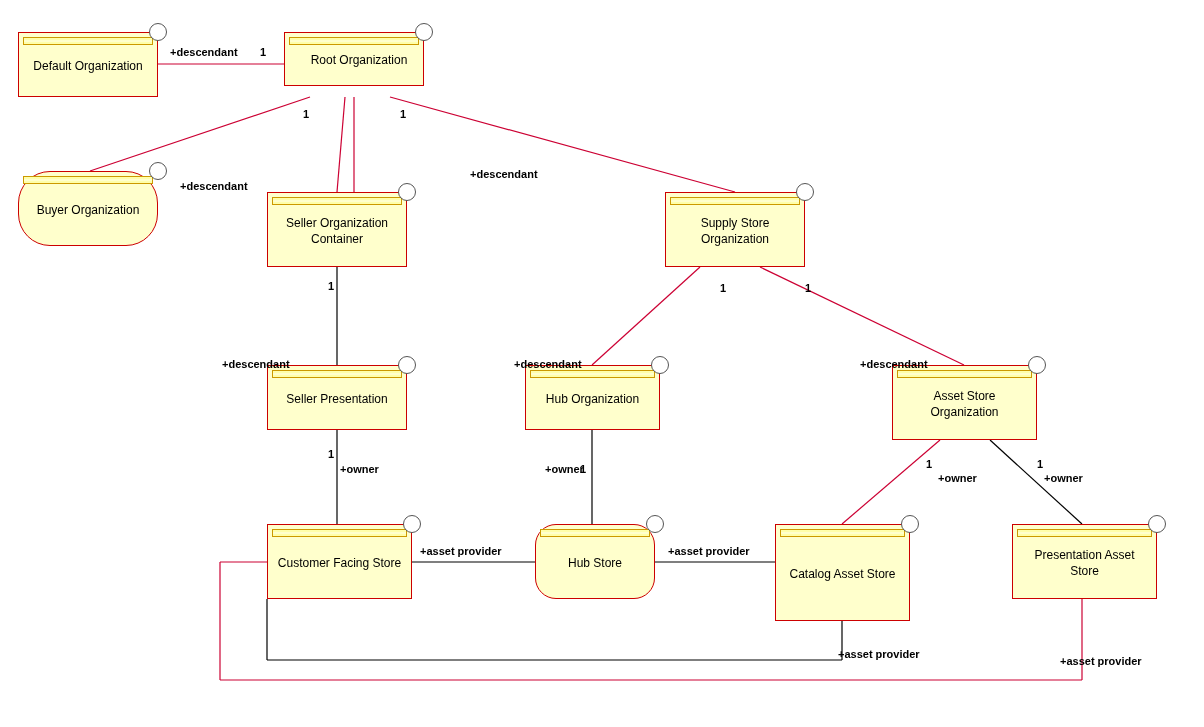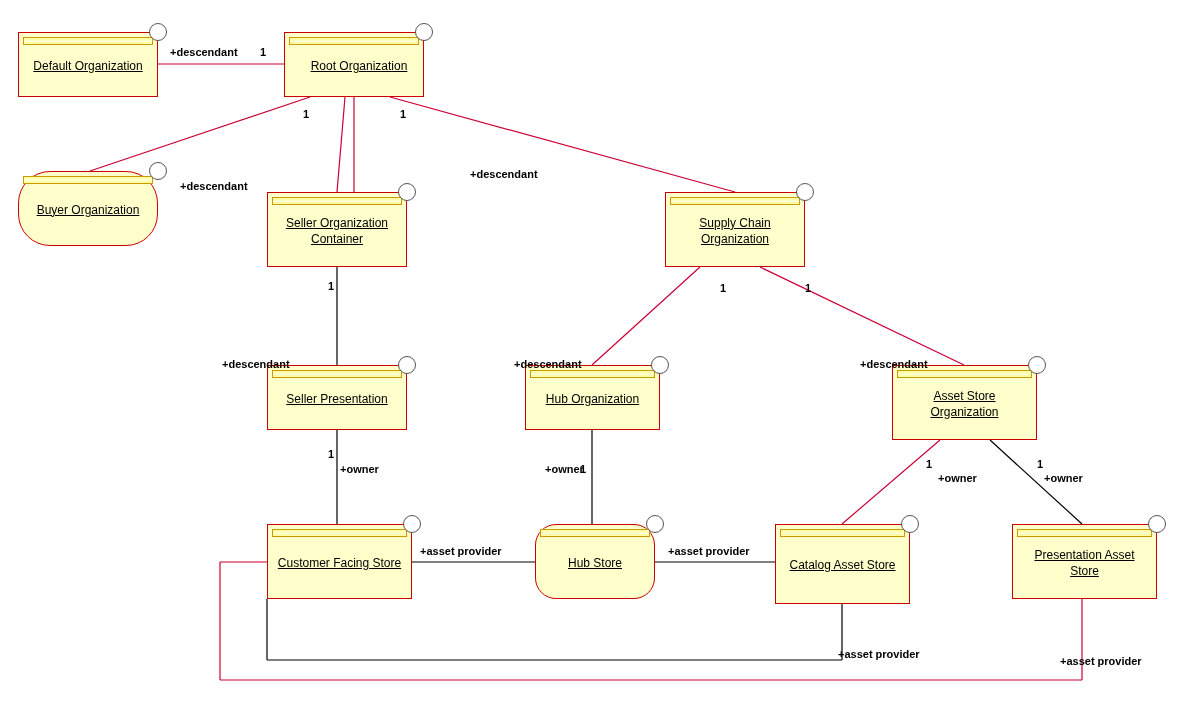--- a/index.html
+++ b/index.html
@@ -36,21 +36,20 @@
         #ffffcc 2px,
         #ffffcc 4px
       );
       border: 0.5px solid #cc9900;
     }
     .uml-box .label {
       margin-top: 4px;
       font-size: 12px;
       line-height: 1.3;
       z-index: 1;
-      text-decoration: underline;
     }
     .circle-icon {
       position: absolute;
       top: -10px;
       right: -10px;
       width: 18px;
       height: 18px;
       border-radius: 50%;
       border: 1.5px solid #555;
       background: #fff;
@@ -116,42 +115,42 @@
     <line x1="220" y1="562" x2="267" y2="562" stroke="#cc0033" stroke-width="1.2"></line>
     <polygon points="267,557 279,562 267,567" fill="#cc0033"></polygon>
   </svg>
 
   <div class="uml-box" style="left:18px;top:32px;width:140px;height:65px;">
     <div class="inner-stripe"></div>
     <div class="circle-icon"></div>
     <div class="label">Default Organization</div>
   </div>
 
-  <div class="uml-box" style="left:284px;top:32px;width:140px;height:65px;padding-left:16px;">
+  <div class="uml-box" style="left:284px;top:32px;width:140px;height:54px;padding-left:16px;">
     <div class="inner-stripe"></div>
     <div class="circle-icon"></div>
     <div class="label">Root Organization</div>
   </div>
 
   <div class="uml-box" style="left:18px;top:171px;width:140px;height:75px;border-radius:32px;">
     <div class="inner-stripe"></div>
     <div class="circle-icon"></div>
     <div class="label">Buyer Organization</div>
   </div>
 
   <div class="uml-box" style="left:267px;top:192px;width:140px;height:75px;">
     <div class="inner-stripe"></div>
     <div class="circle-icon"></div>
     <div class="label">Seller Organization Container</div>
   </div>
 
   <div class="uml-box" style="left:665px;top:192px;width:140px;height:75px;">
     <div class="inner-stripe"></div>
     <div class="circle-icon"></div>
-    <div class="label">Supply Chain Organization</div>
+    <div class="label">Supply Store Organization</div>
   </div>
 
   <div class="uml-box" style="left:267px;top:365px;width:140px;height:65px;">
     <div class="inner-stripe"></div>
     <div class="circle-icon"></div>
     <div class="label">Seller Presentation</div>
   </div>
 
   <div class="uml-box" style="left:525px;top:365px;width:135px;height:65px;">
     <div class="inner-stripe"></div>
@@ -170,21 +169,21 @@
     <div class="circle-icon"></div>
     <div class="label">Customer Facing Store</div>
   </div>
 
   <div class="uml-box" style="left:535px;top:524px;width:120px;height:75px;border-radius:21px;">
     <div class="inner-stripe"></div>
     <div class="circle-icon"></div>
     <div class="label">Hub Store</div>
   </div>
 
-  <div class="uml-box" style="left:775px;top:524px;width:135px;height:80px;">
+  <div class="uml-box" style="left:775px;top:524px;width:135px;height:97px;">
     <div class="inner-stripe"></div>
     <div class="circle-icon"></div>
     <div class="label">Catalog Asset Store</div>
   </div>
 
   <div class="uml-box" style="left:1012px;top:524px;width:145px;height:75px;">
     <div class="inner-stripe"></div>
     <div class="circle-icon"></div>
     <div class="label">Presentation Asset Store</div>
   </div>

